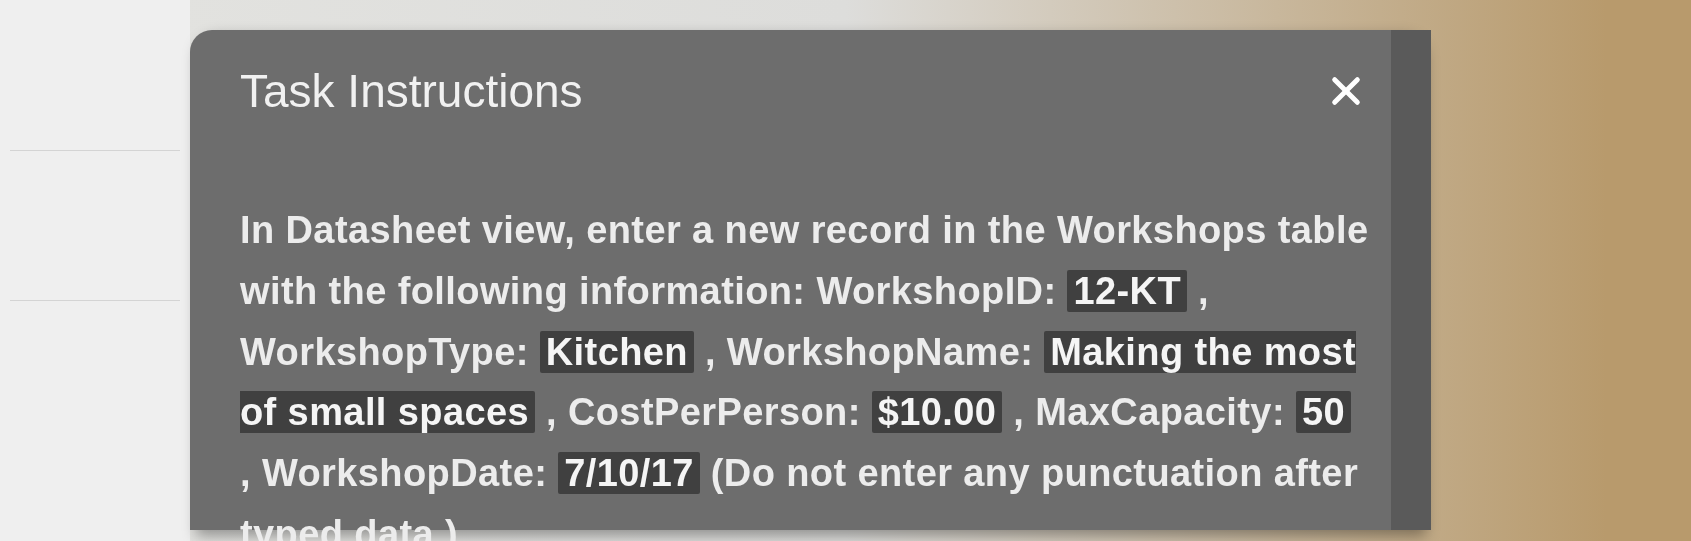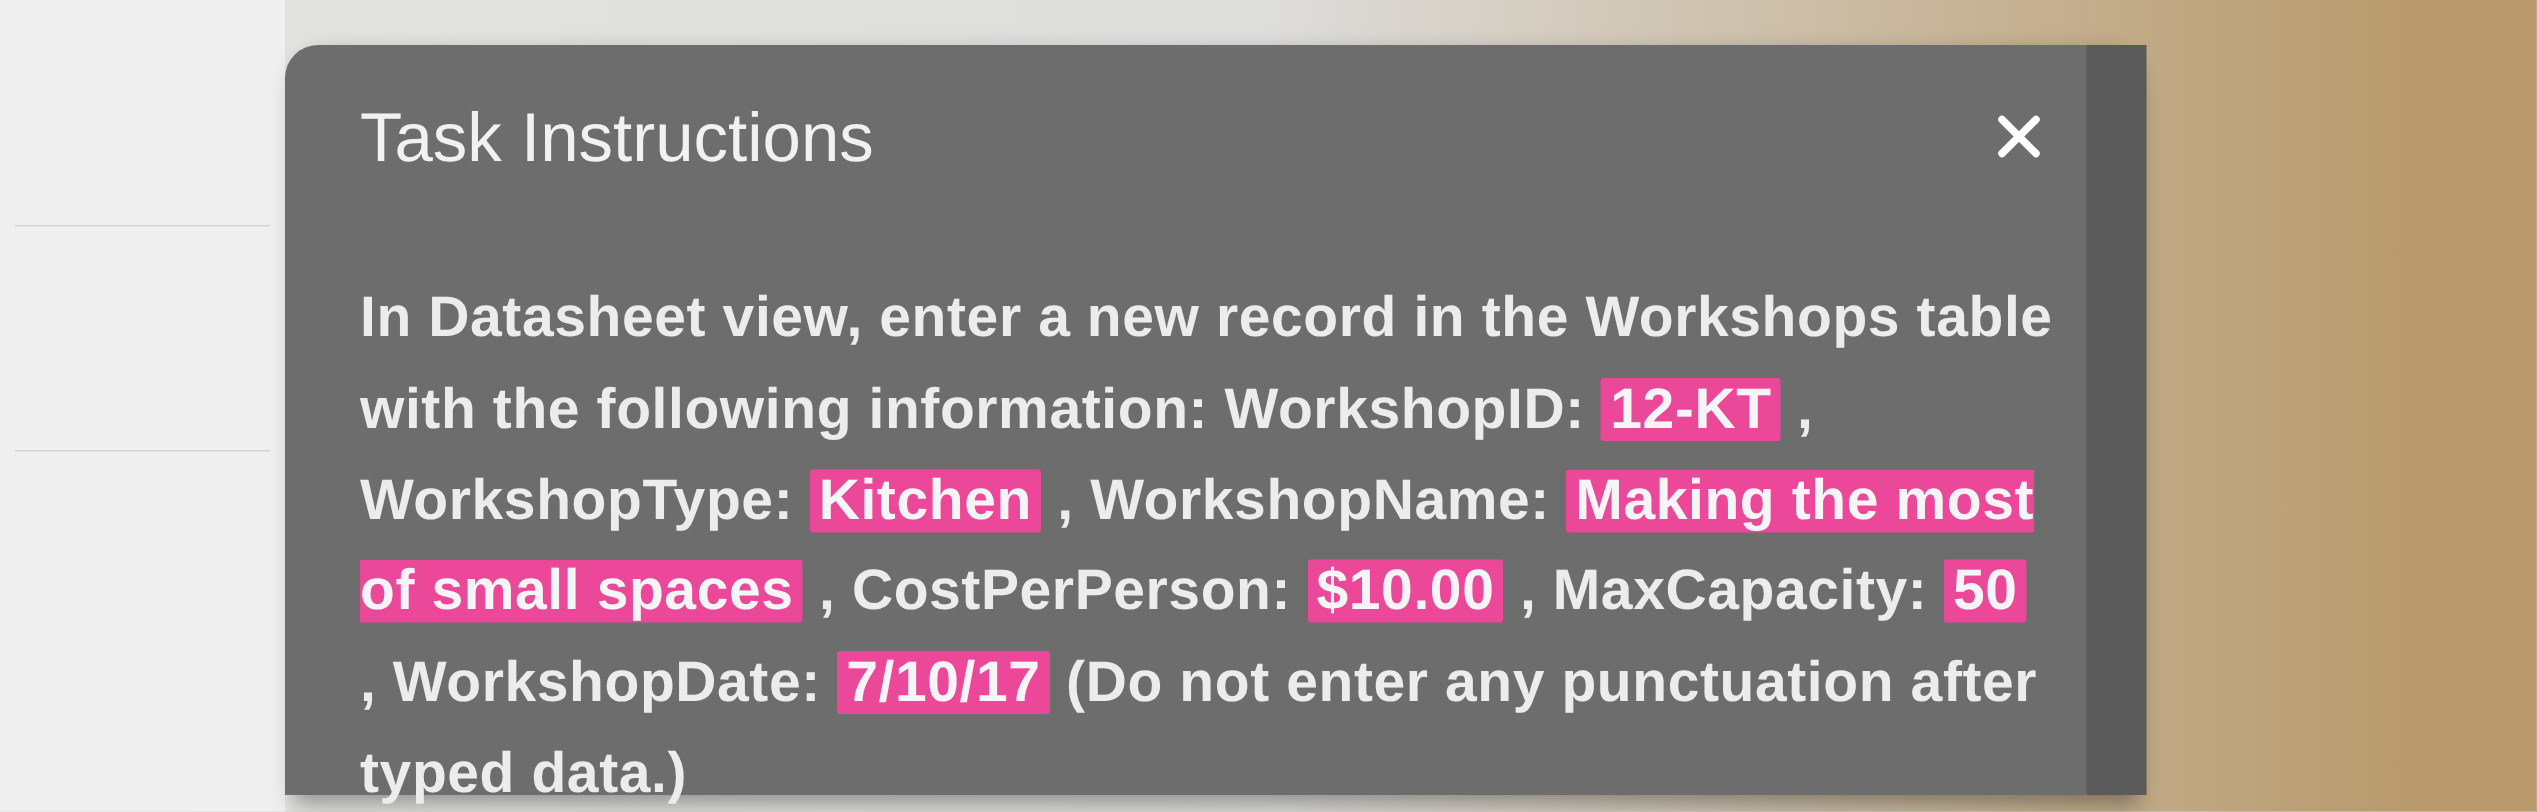--- a/index.html
+++ b/index.html
@@ -49,21 +49,21 @@
     border-radius: 22px 22px 0 0;
     box-shadow: 6px 6px 14px rgba(0,0,0,0.35);
     padding: 34px 50px 0 50px;
     box-sizing: border-box;
     color: #ffffff;
   }
   .modal-header {
     display: flex;
     justify-content: space-between;
     align-items: center;
-    margin-bottom: 64px;
+    margin-bottom: 82px;
   }
   .modal-title {
     font-size: 46px;
     font-weight: 400;
     color: #f1f1f1;
   }
   .close-btn {
     width: 48px;
     height: 48px;
     display: flex;
@@ -80,21 +80,21 @@
     stroke-linecap: round;
   }
   .modal-body {
     font-size: 38px;
     font-weight: 700;
     line-height: 1.6;
     color: #ececec;
     letter-spacing: 0.4px;
   }
   .hl {
-    background: #ec4899;
+    background: #404040;
     padding: 0 6px;
     border-radius: 2px;
     font-weight: 700;
     color: #f5f5f5;
   }
   .right-bar {
     position: absolute;
     right: 260px;
     top: 30px;
     width: 40px;

